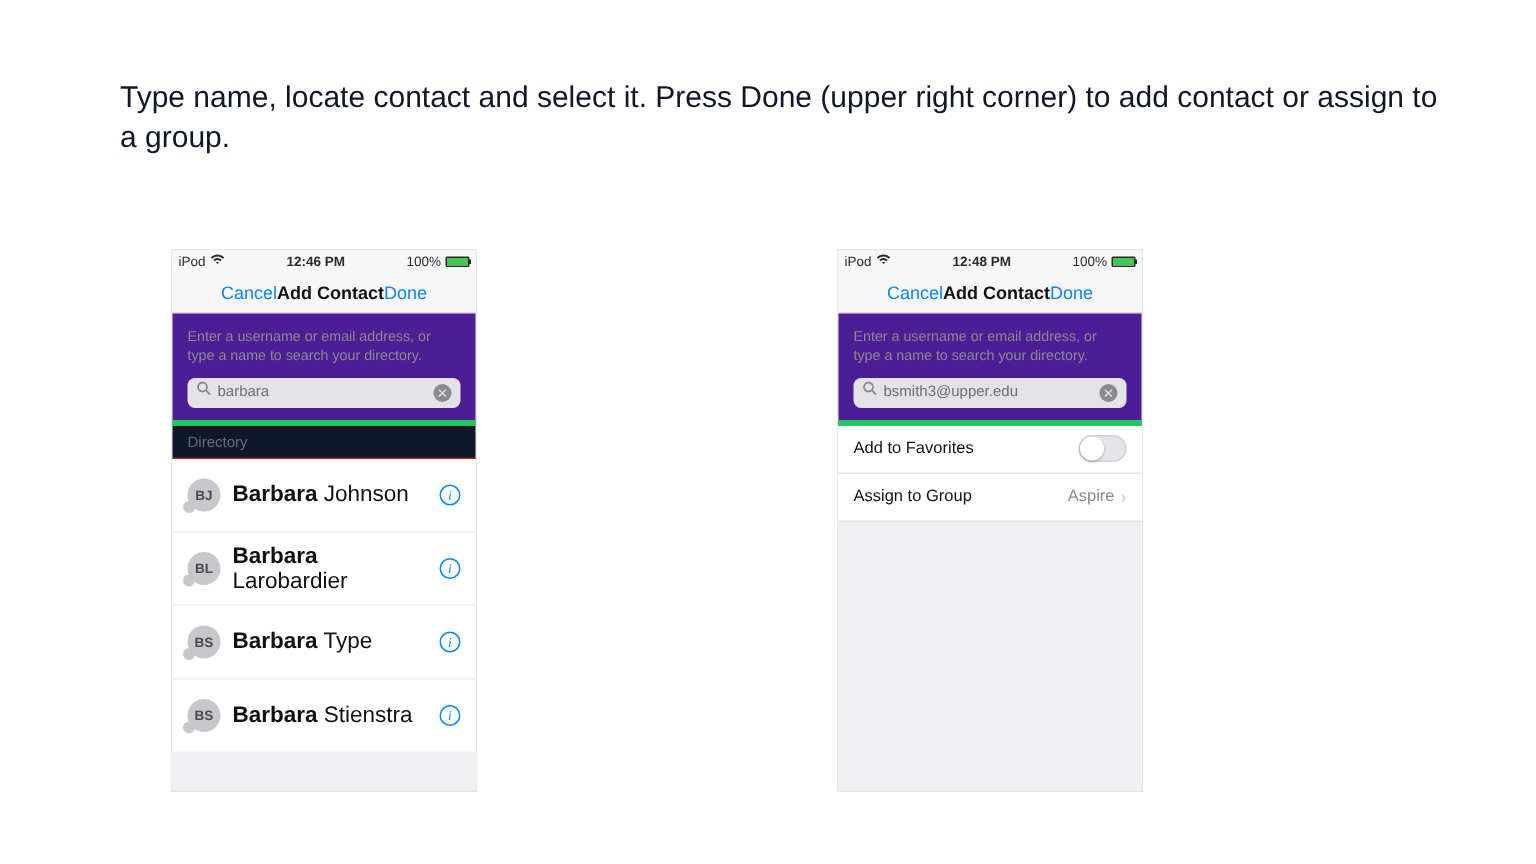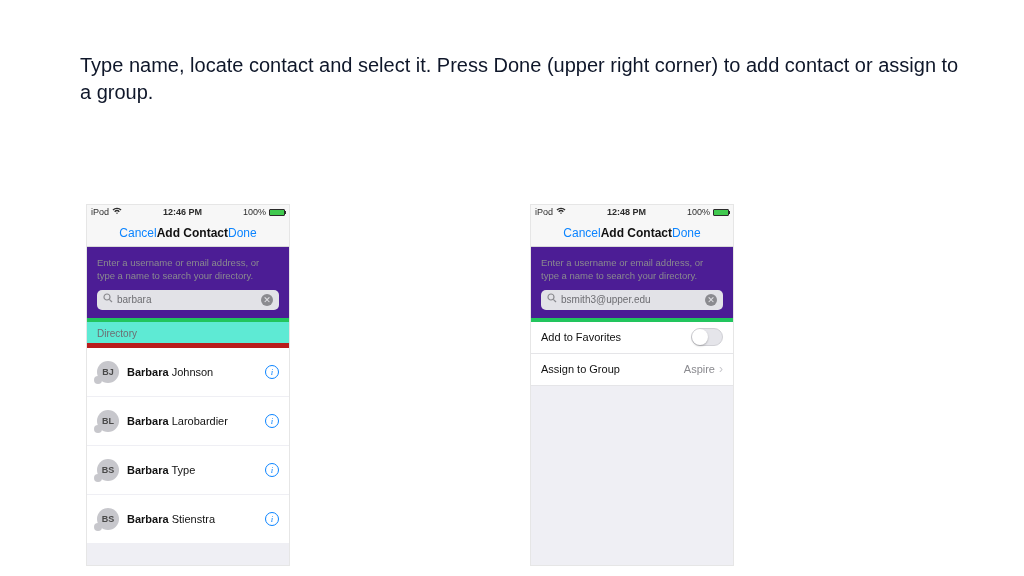--- a/index.html
+++ b/index.html
@@ -5,21 +5,21 @@
   * { box-sizing: border-box; margin: 0; padding: 0; }
   html, body { width: 1024px; height: 576px; background: #fff; font-family: -apple-system, "Helvetica Neue", Arial, sans-serif; }
   .page { width: 1024px; height: 576px; position: relative; }
   .instruction {
     position: absolute; left: 80px; top: 52px; width: 880px;
     font-size: 20px; line-height: 1.35; color: #0f172a;
     font-weight: 400;
   }
   .phones {
     position: absolute; top: 166px; left: 0; width: 1024px;
-    display: flex; gap: 240px; padding-left: 86px; margin-top: 38px;
+    display: flex; gap: 240px; padding-left: 114px;
   }
   .phone {
     width: 204px; height: 362px; background: #fff; border: 1px solid #e6e6e6;
     display: flex; flex-direction: column; font-size: 11px; color: #111;
   }
   
   .statusbar {
     height: 14px; background: #f7f7f7; display: flex; align-items: center;
     justify-content: space-between; padding: 0 4px; font-size: 9px; color: #2b2b2b;
   }
@@ -54,39 +54,39 @@
   }
   .searchbox .mag { color: #8a8a8f; font-size: 10px; }
   .searchbox .txt { flex: 1; color: #6d6d72; font-size: 10px; overflow:hidden; white-space:nowrap; }
   .searchbox .clear {
     width: 12px; height: 12px; border-radius: 50%; background: #8a8a8f;
     color: #e2e2e7; font-size: 9px; line-height: 12px; text-align: center;
     cursor: pointer;
   }
   
   .section-header {
-    background: #5eead4; color: #6d6d72; font-size: 10px;
-    padding: 6px 10px 4px 10px; border-bottom: 5px solid #b91c1c;
+    background: #0f172a; color: #6d6d72; font-size: 10px;
+    padding: 6px 10px 4px 10px; border-bottom: 1px solid #b91c1c;
   }
   .contacts { background: #fff; flex: 0 0 auto; }
   .contact-row {
     height: 49px; display: flex; align-items: center; padding: 0 10px;
     gap: 8px; border-bottom: 1px solid #efeff4; cursor: pointer;
   }
   .avatar {
     width: 22px; height: 22px; border-radius: 50%; background: #c7c7cc;
     color: #4a4a4a; font-size: 9px; font-weight: 600;
     display: flex; align-items: center; justify-content: center;
     position: relative;
   }
   .avatar::after {
     content:""; position:absolute; left:-3px; bottom:-1px; width:8px; height:8px;
     border-radius:50%; background:#c7c7cc;
   }
-  .contact-name { flex: 1; font-size: 11px; }
+  .contact-name { flex: 1; font-size: 15px; }
   .contact-name .first { font-weight: 700; }
   .contact-name .last { font-weight: 400; }
   .info-icn {
     width: 14px; height: 14px; border: 1.2px solid #0b84ff; border-radius: 50%;
     color: #0b84ff; font-size: 9px; line-height: 13px; text-align: center;
     font-family: Georgia, serif; font-style: italic;
   }
   .phone .body-fill { flex: 1; background: #efeff4; }
   
   .setting-row {

